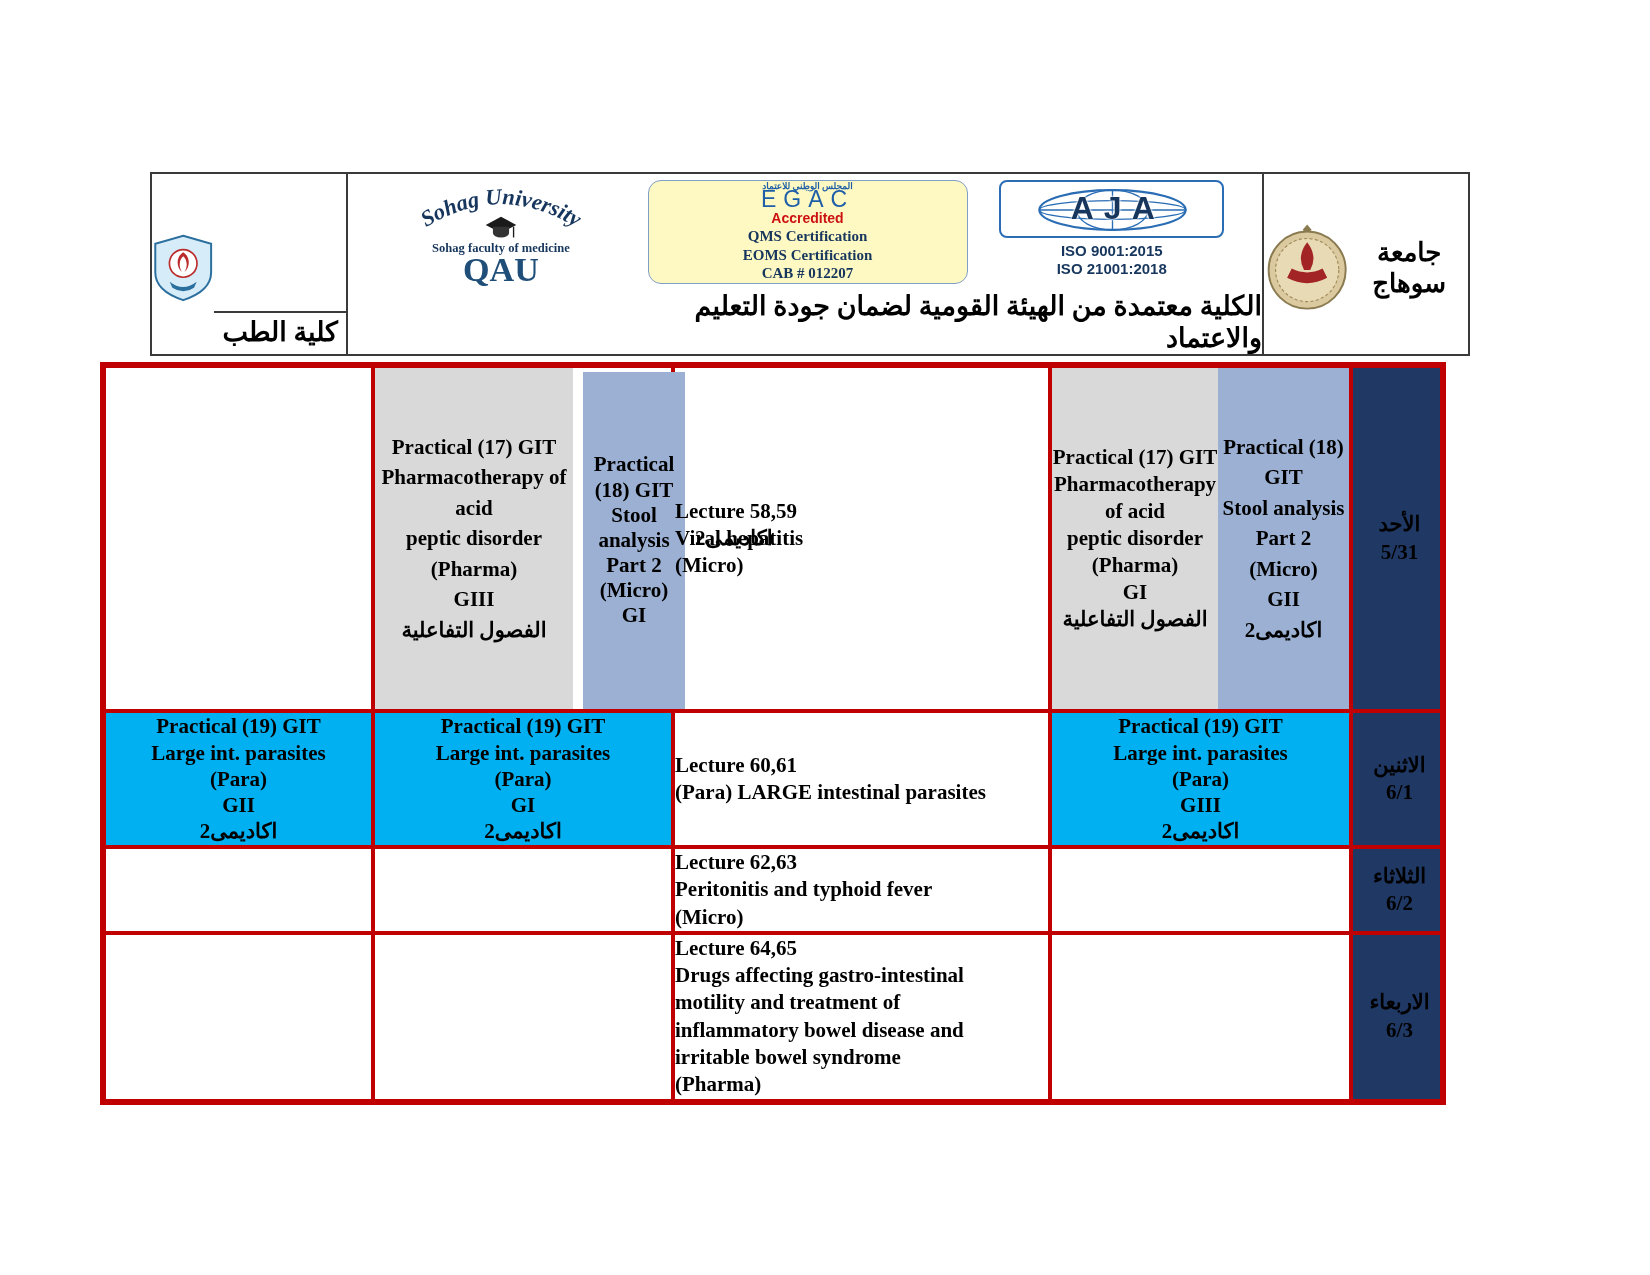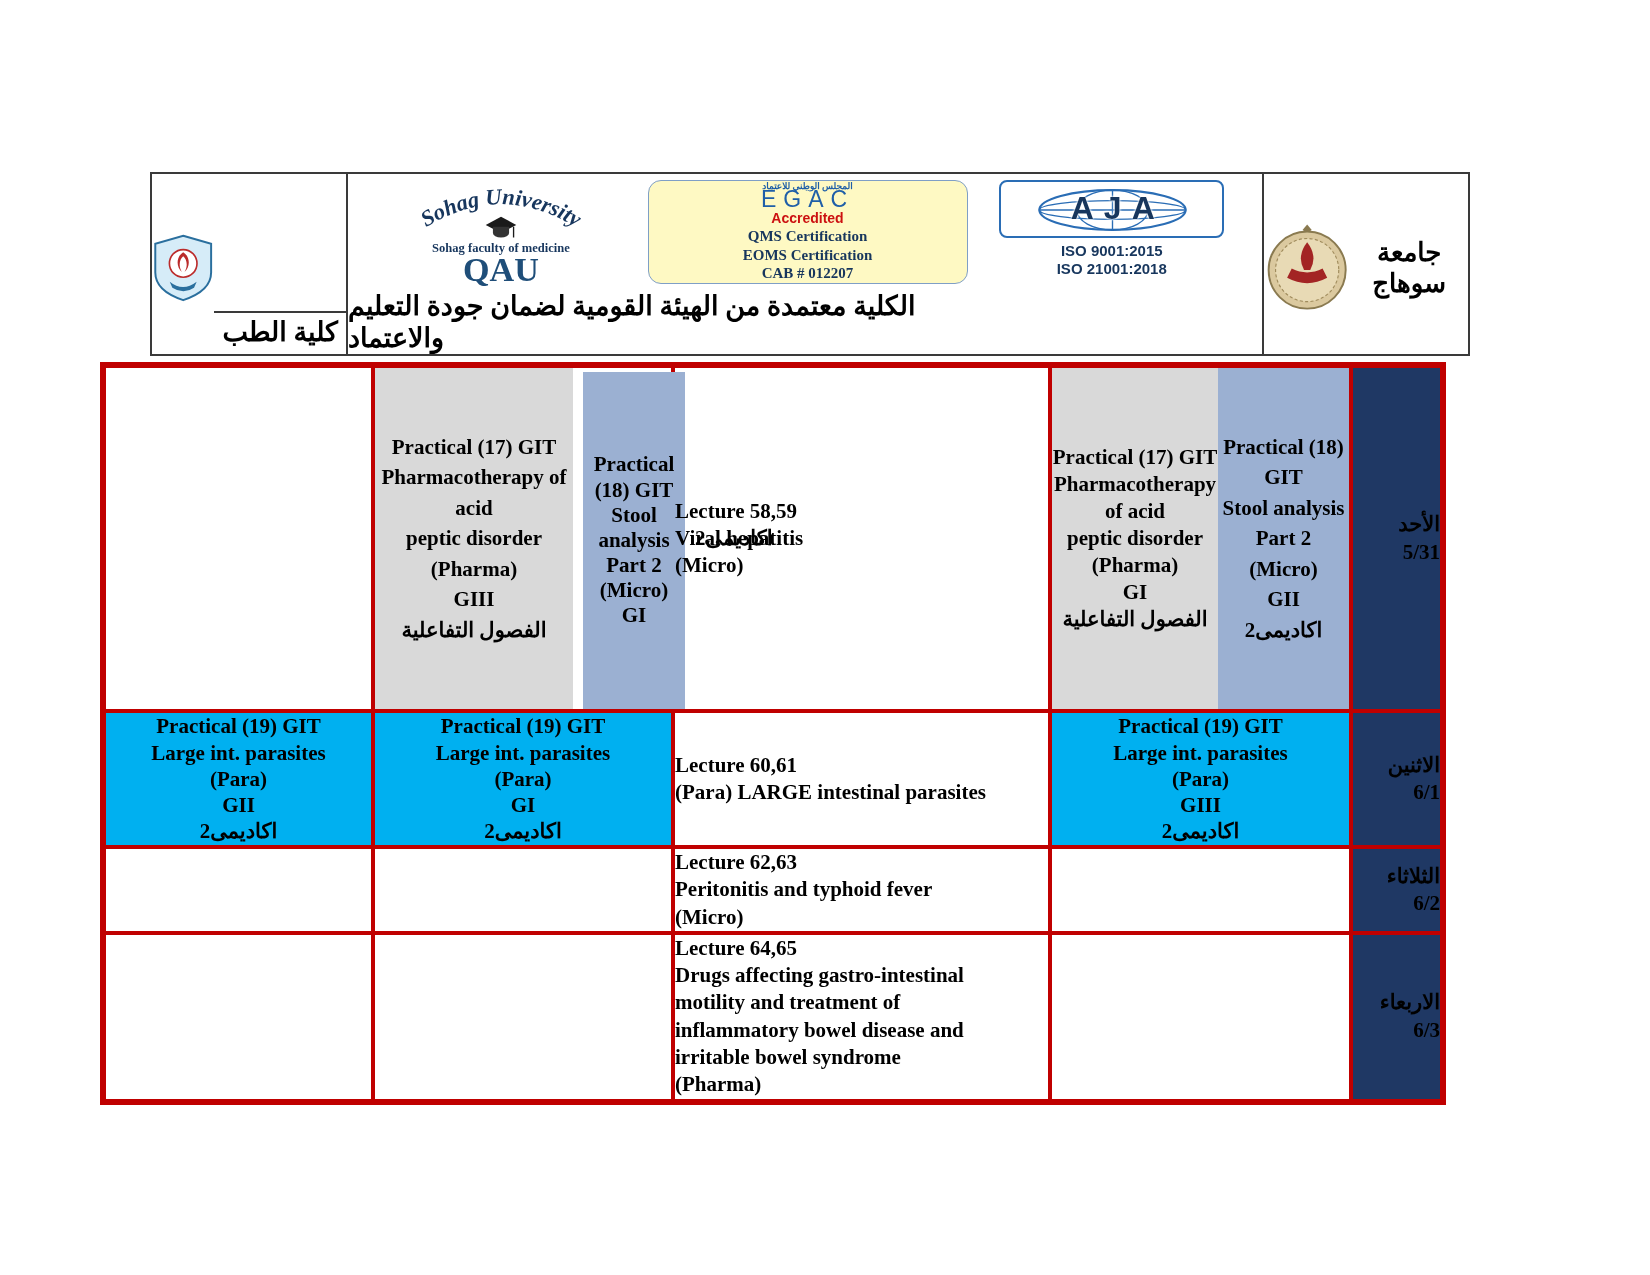--- a/index.html
+++ b/index.html
@@ -50,21 +50,21 @@
   .aja-name {
     position:absolute; left:12px; right:0; top:8px; text-align:center;
     font-size:32px; font-weight:bold; color:#17365d; letter-spacing:10px;
     text-shadow:0 0 3px #fff, 0 0 3px #fff; font-family:"Liberation Sans",sans-serif;
   }
   .aja-lines {
     margin-top:4px; font-size:15px; font-weight:bold; color:#17365d;
     white-space:pre-line; text-align:center; line-height:1.2; font-family:"Liberation Sans",sans-serif;
   }
   .accreditation {
-    margin-top:2px; text-align:left; font-weight:bold; font-size:27px;
+    margin-top:2px; text-align:right; font-weight:bold; font-size:27px;
     line-height:1.2; white-space:pre-line;
   }
   .h-right { width:204px; display:flex; align-items:center; padding-top:6px; }
   .h-right-label { margin-top:1px; font-weight:bold; font-size:26px; text-align:center; }
 
   
   table.schedule {
     position:absolute; left:100px; top:362px; width:1340px;
     border-collapse:collapse; table-layout:fixed;
     border:6px solid var(--table-border);
@@ -78,21 +78,21 @@
   tr.r-tue { height:84px; }
   tr.r-wed { height:166px; }
 
   td.c-lec { text-align:left; white-space:pre-line; line-height:1.3; background:#fff; }
   td.c-empty { background:#fff; }
   td.c-cyan {
     background:var(--practical-cyan); text-align:center;
     white-space:pre-line; line-height:1.25;
   }
   td.c-day {
-    background:var(--day-column-bg); color:#fff; text-align:right;
+    background:var(--day-column-bg); color:#fff; text-align:center;
     padding-left:6px; font-size:25px;
   }
   .day-name, .day-date { line-height:1.3; }
 
   td.c-stack { padding:0; vertical-align:top; }
   .stack { display:flex; flex-direction:row; height:341px; }
   .box {
     white-space:pre-line; text-align:center;
     display:flex; flex-direction:column; align-items:center; justify-content:center;
     line-height:1.45;

